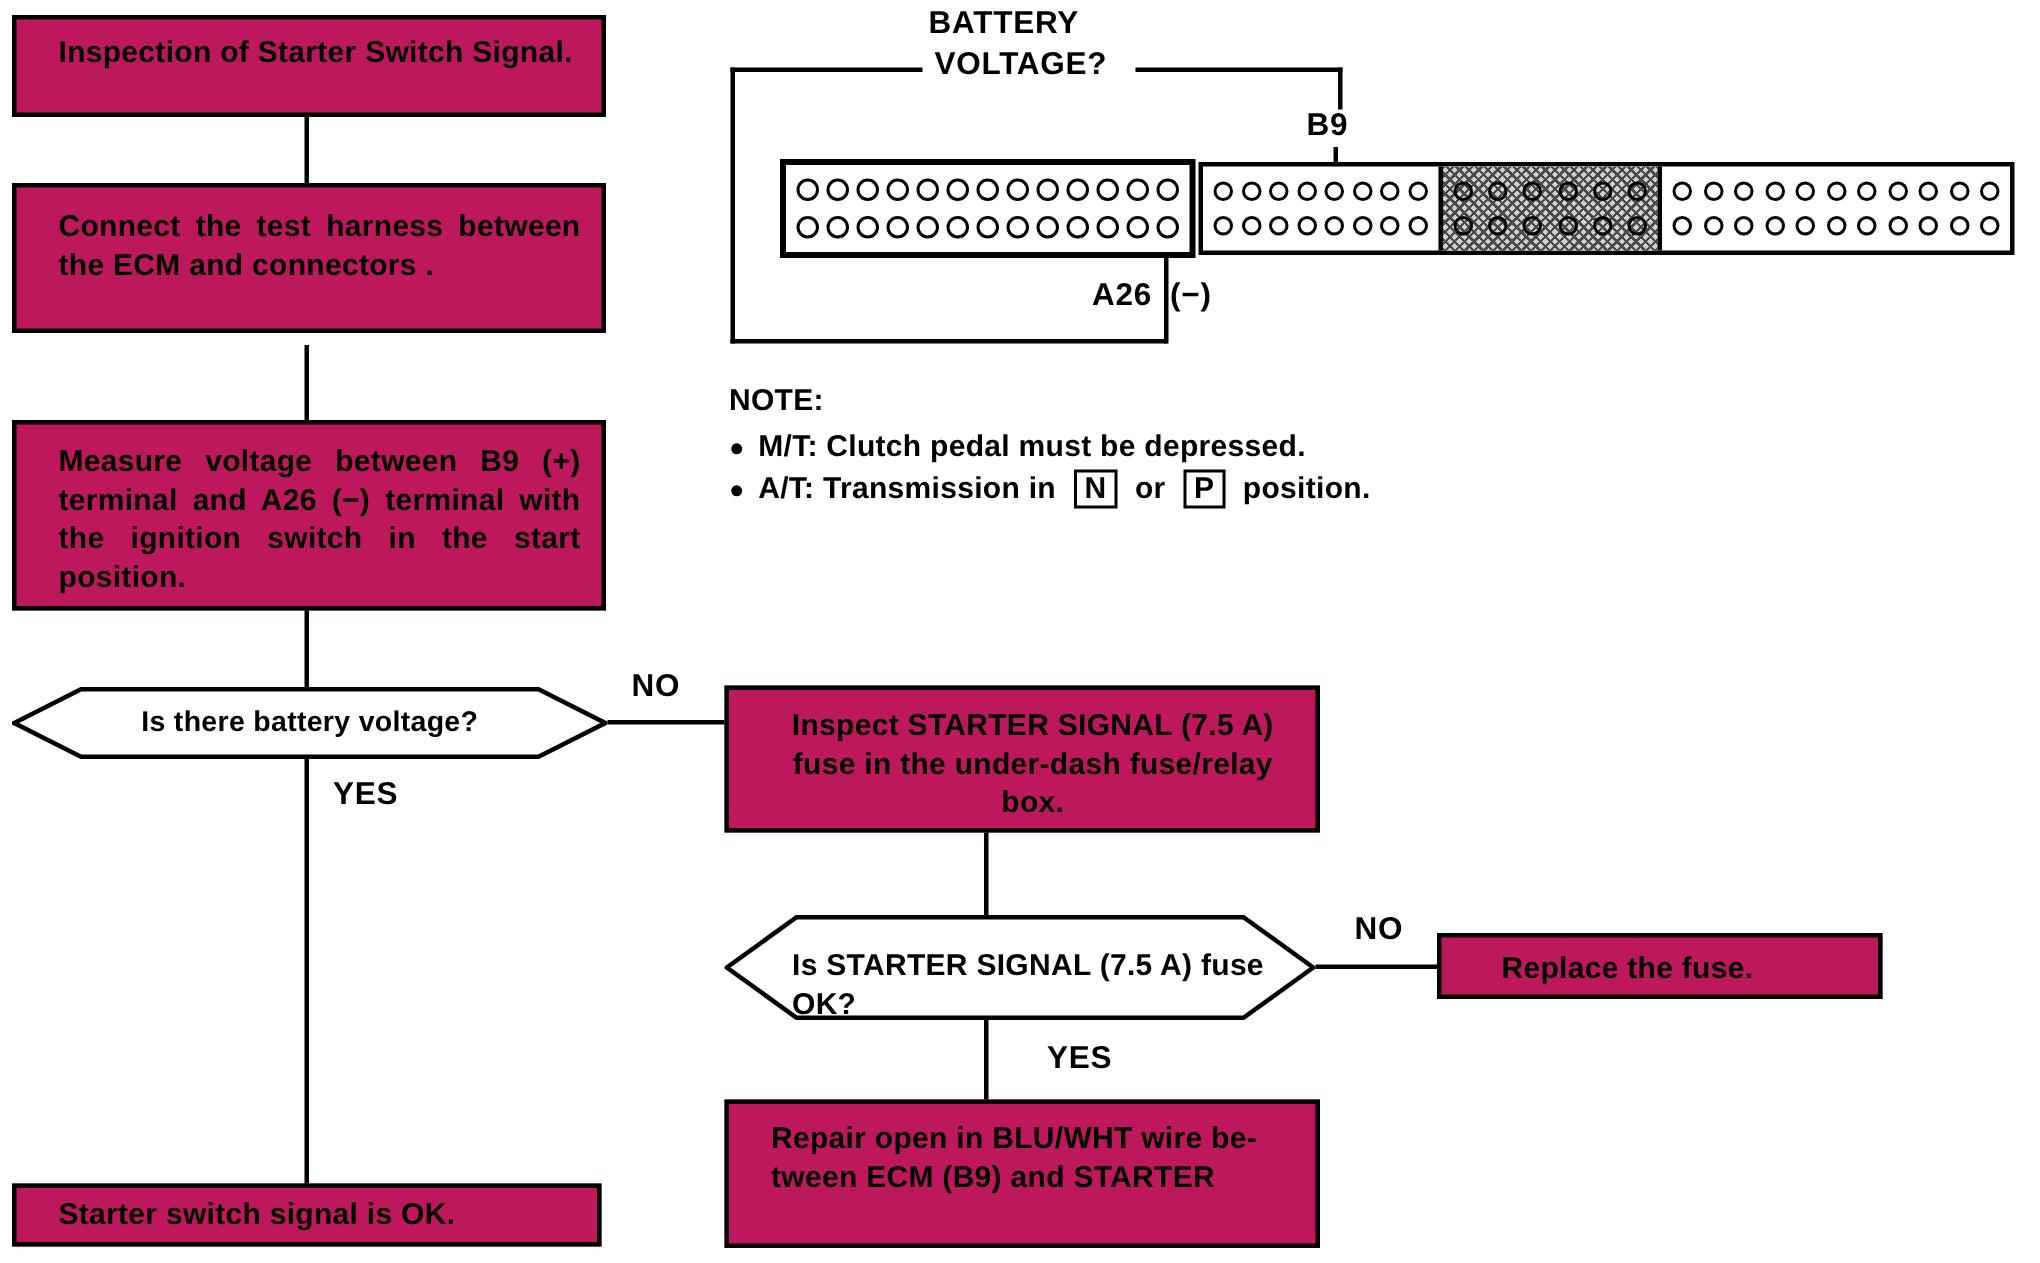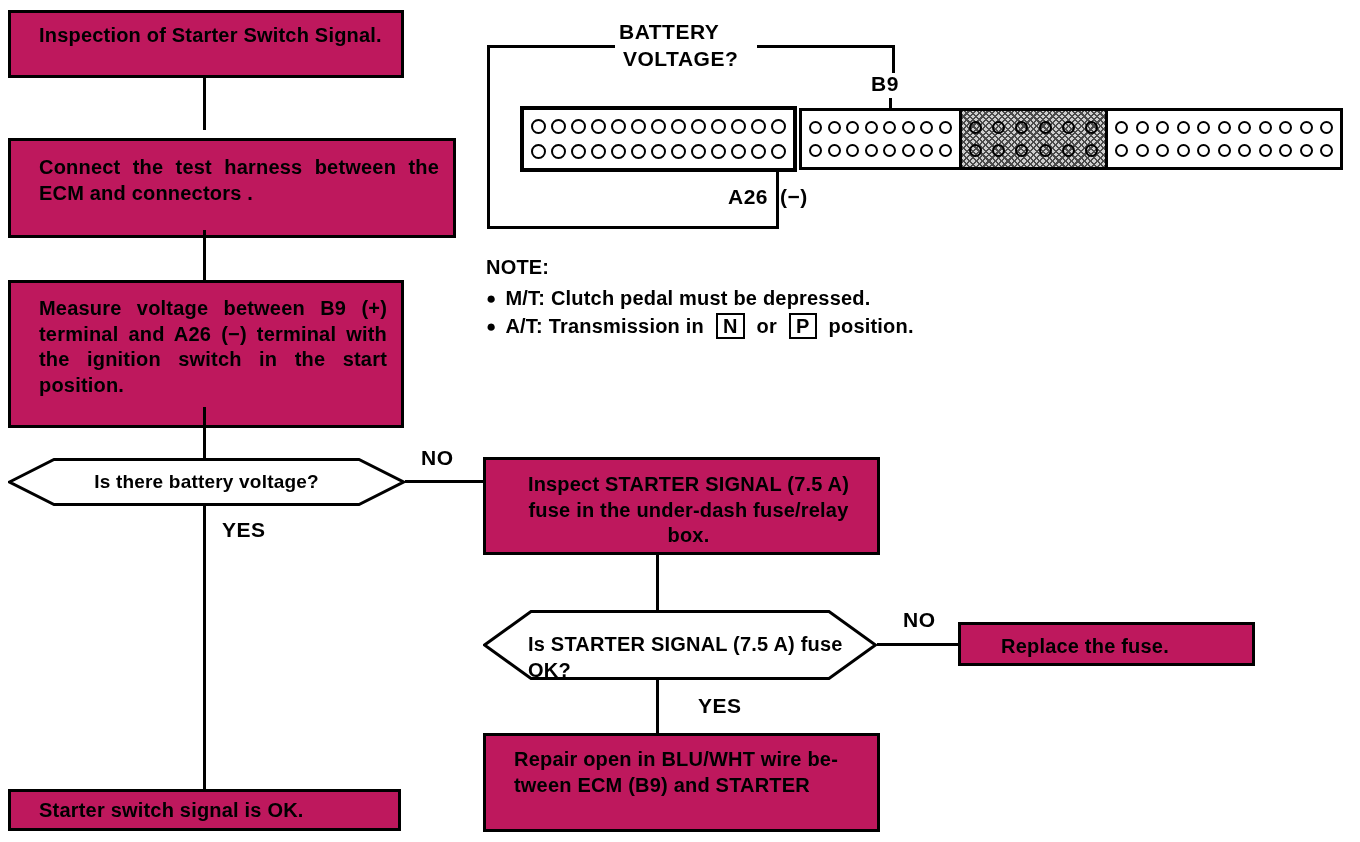--- a/index.html
+++ b/index.html
@@ -47,27 +47,27 @@
 <body>
 
 <div id="stage">
 
   <div class="box" style="left:8px;top:10px;width:396px;height:68px;">
     <div class="txt">Inspection of Starter Switch Signal.</div>
   </div>
 
   <div class="vline" style="left:203px;top:78px;height:52px;"></div>
 
-  <div class="box" style="left:8px;top:138px;width:448px;height:100px;">
+  <div class="box" style="left:8px;top:122px;width:396px;height:100px;">
     <div class="txt" style="padding-top:14px;">Connect the test harness between the ECM and connectors .</div>
   </div>
 
   <div class="vline" style="left:203px;top:230px;height:50px;"></div>
 
-  <div class="box" style="left:8px;top:280px;width:396px;height:148px;">
+  <div class="box" style="left:8px;top:280px;width:396px;height:127px;">
     <div class="txt" style="padding-top:13px;">Measure voltage between B9 (+) terminal and A26 (−) terminal with the ignition switch in the start position.</div>
   </div>
 
   <div class="vline" style="left:203px;top:407px;height:51px;"></div>
 
   <div class="hex" style="left:8px;top:458px;width:397px;height:48px;">
     <svg viewBox="0 0 397 48" width="397" height="48">
       <polygon points="1.5,24 46,1.5 351,1.5 395.5,24 351,46.5 46,46.5" fill="#ffffff" stroke="#000000" stroke-width="3"></polygon>
     </svg>
     <div class="hex-label center" style="font-size:19px;">Is there battery voltage?</div>
@@ -108,21 +108,21 @@
   <div class="lbl" style="left:698px;top:694px;">YES</div>
   <div class="vline" style="left:656px;top:680px;height:53px;"></div>
 
   <div class="box" style="left:483px;top:733px;width:397px;height:99px;">
     <div class="txt" style="padding-top:11px;text-align:left;">
       <div>Repair open in BLU/WHT wire be-</div>
       <div>tween ECM (B9) and STARTER</div>
     </div>
   </div>
 
-  <div class="lbl" style="left:619px;top:18px;line-height:27px;">
+  <div class="lbl" style="left:619px;top:2px;line-height:27px;">
     <div>BATTERY</div>
     <div style="padding-left:4px;">VOLTAGE?</div>
   </div>
 
   <div class="hline" style="left:487px;top:45px;width:128px;"></div>
   <div class="hline" style="left:757px;top:45px;width:138px;"></div>
   <div class="vline" style="left:892px;top:45px;height:28px;"></div>
   <div class="lbl" style="left:871px;top:72px;">B9</div>
   <div class="vline" style="left:889px;top:98px;height:30px;"></div>
   <div class="vline" style="left:487px;top:45px;height:184px;"></div>

